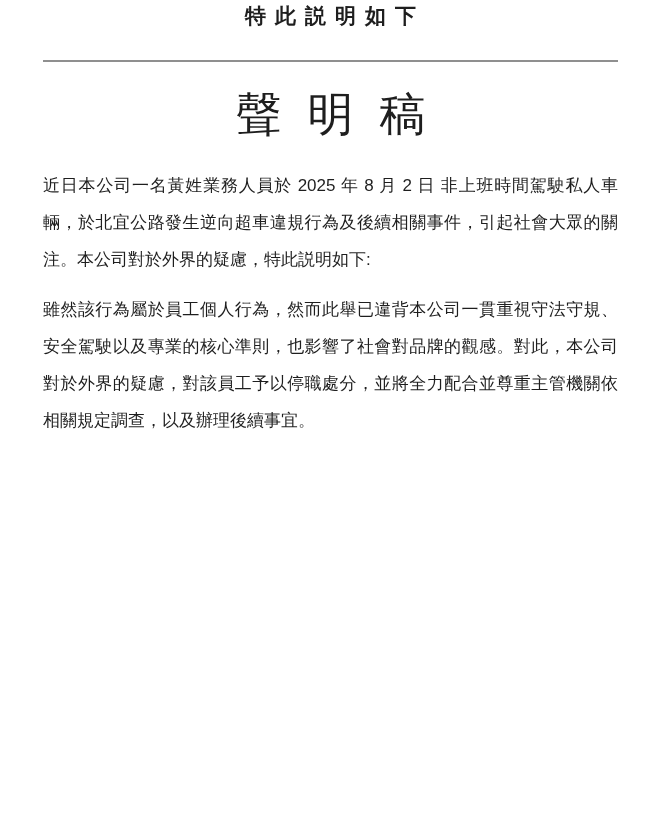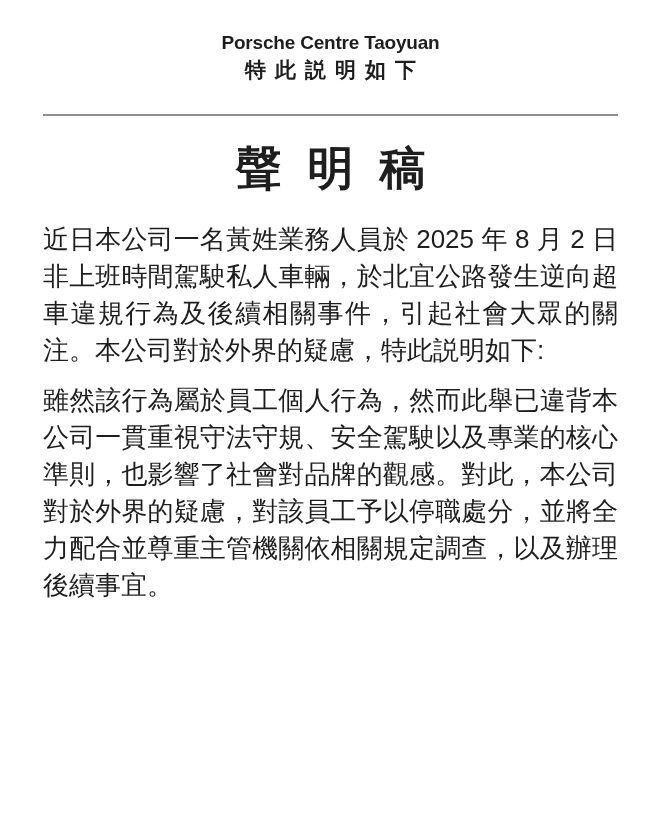--- a/index.html
+++ b/index.html
@@ -41,44 +41,43 @@
   .divider {
     margin: 31px 0 0 0;
     border: none;
     border-top: 2px solid var(--divider, #8f8f8f);
     height: 0;
   }
   .title {
     margin: 25px 0 0 0;
     text-align: center;
     font-size: 46px;
-    font-weight: 700;
+    font-weight: 400;
     letter-spacing: 26px;
     text-indent: 26px;
     line-height: 54px;
     white-space: nowrap;
   }
   .body {
     margin-top: 26px;
   }
   .body p {
     margin: 0 0 13px 0;
-    font-size: 26px;
+    font-size: 17px;
     line-height: 37px;
     text-align: justify;
     text-justify: inter-ideograph;
   }
 </style>
 </head>
 <body>
 
 <div class="page">
 
   <header>
-    <div class="brand-en">Porsche Centre Taoyuan</div>
     <div class="brand-zh">特此説明如下</div>
   </header>
 
   <hr class="divider">
 
   <h1 class="title">聲明稿</h1>
 
   <main class="body">
     <p>近日本公司一名黃姓業務人員於 2025 年 8 月 2 日 非上班時間駕駛私人車輛，於北宜公路發生逆向超車違規行為及後續相關事件，引起社會大眾的關注。本公司對於外界的疑慮，特此説明如下:</p>
     <p>雖然該行為屬於員工個人行為，然而此舉已違背本公司一貫重視守法守規、安全駕駛以及專業的核心準則，也影響了社會對品牌的觀感。對此，本公司對於外界的疑慮，對該員工予以停職處分，並將全力配合並尊重主管機關依相關規定調查，以及辦理後續事宜。</p>

